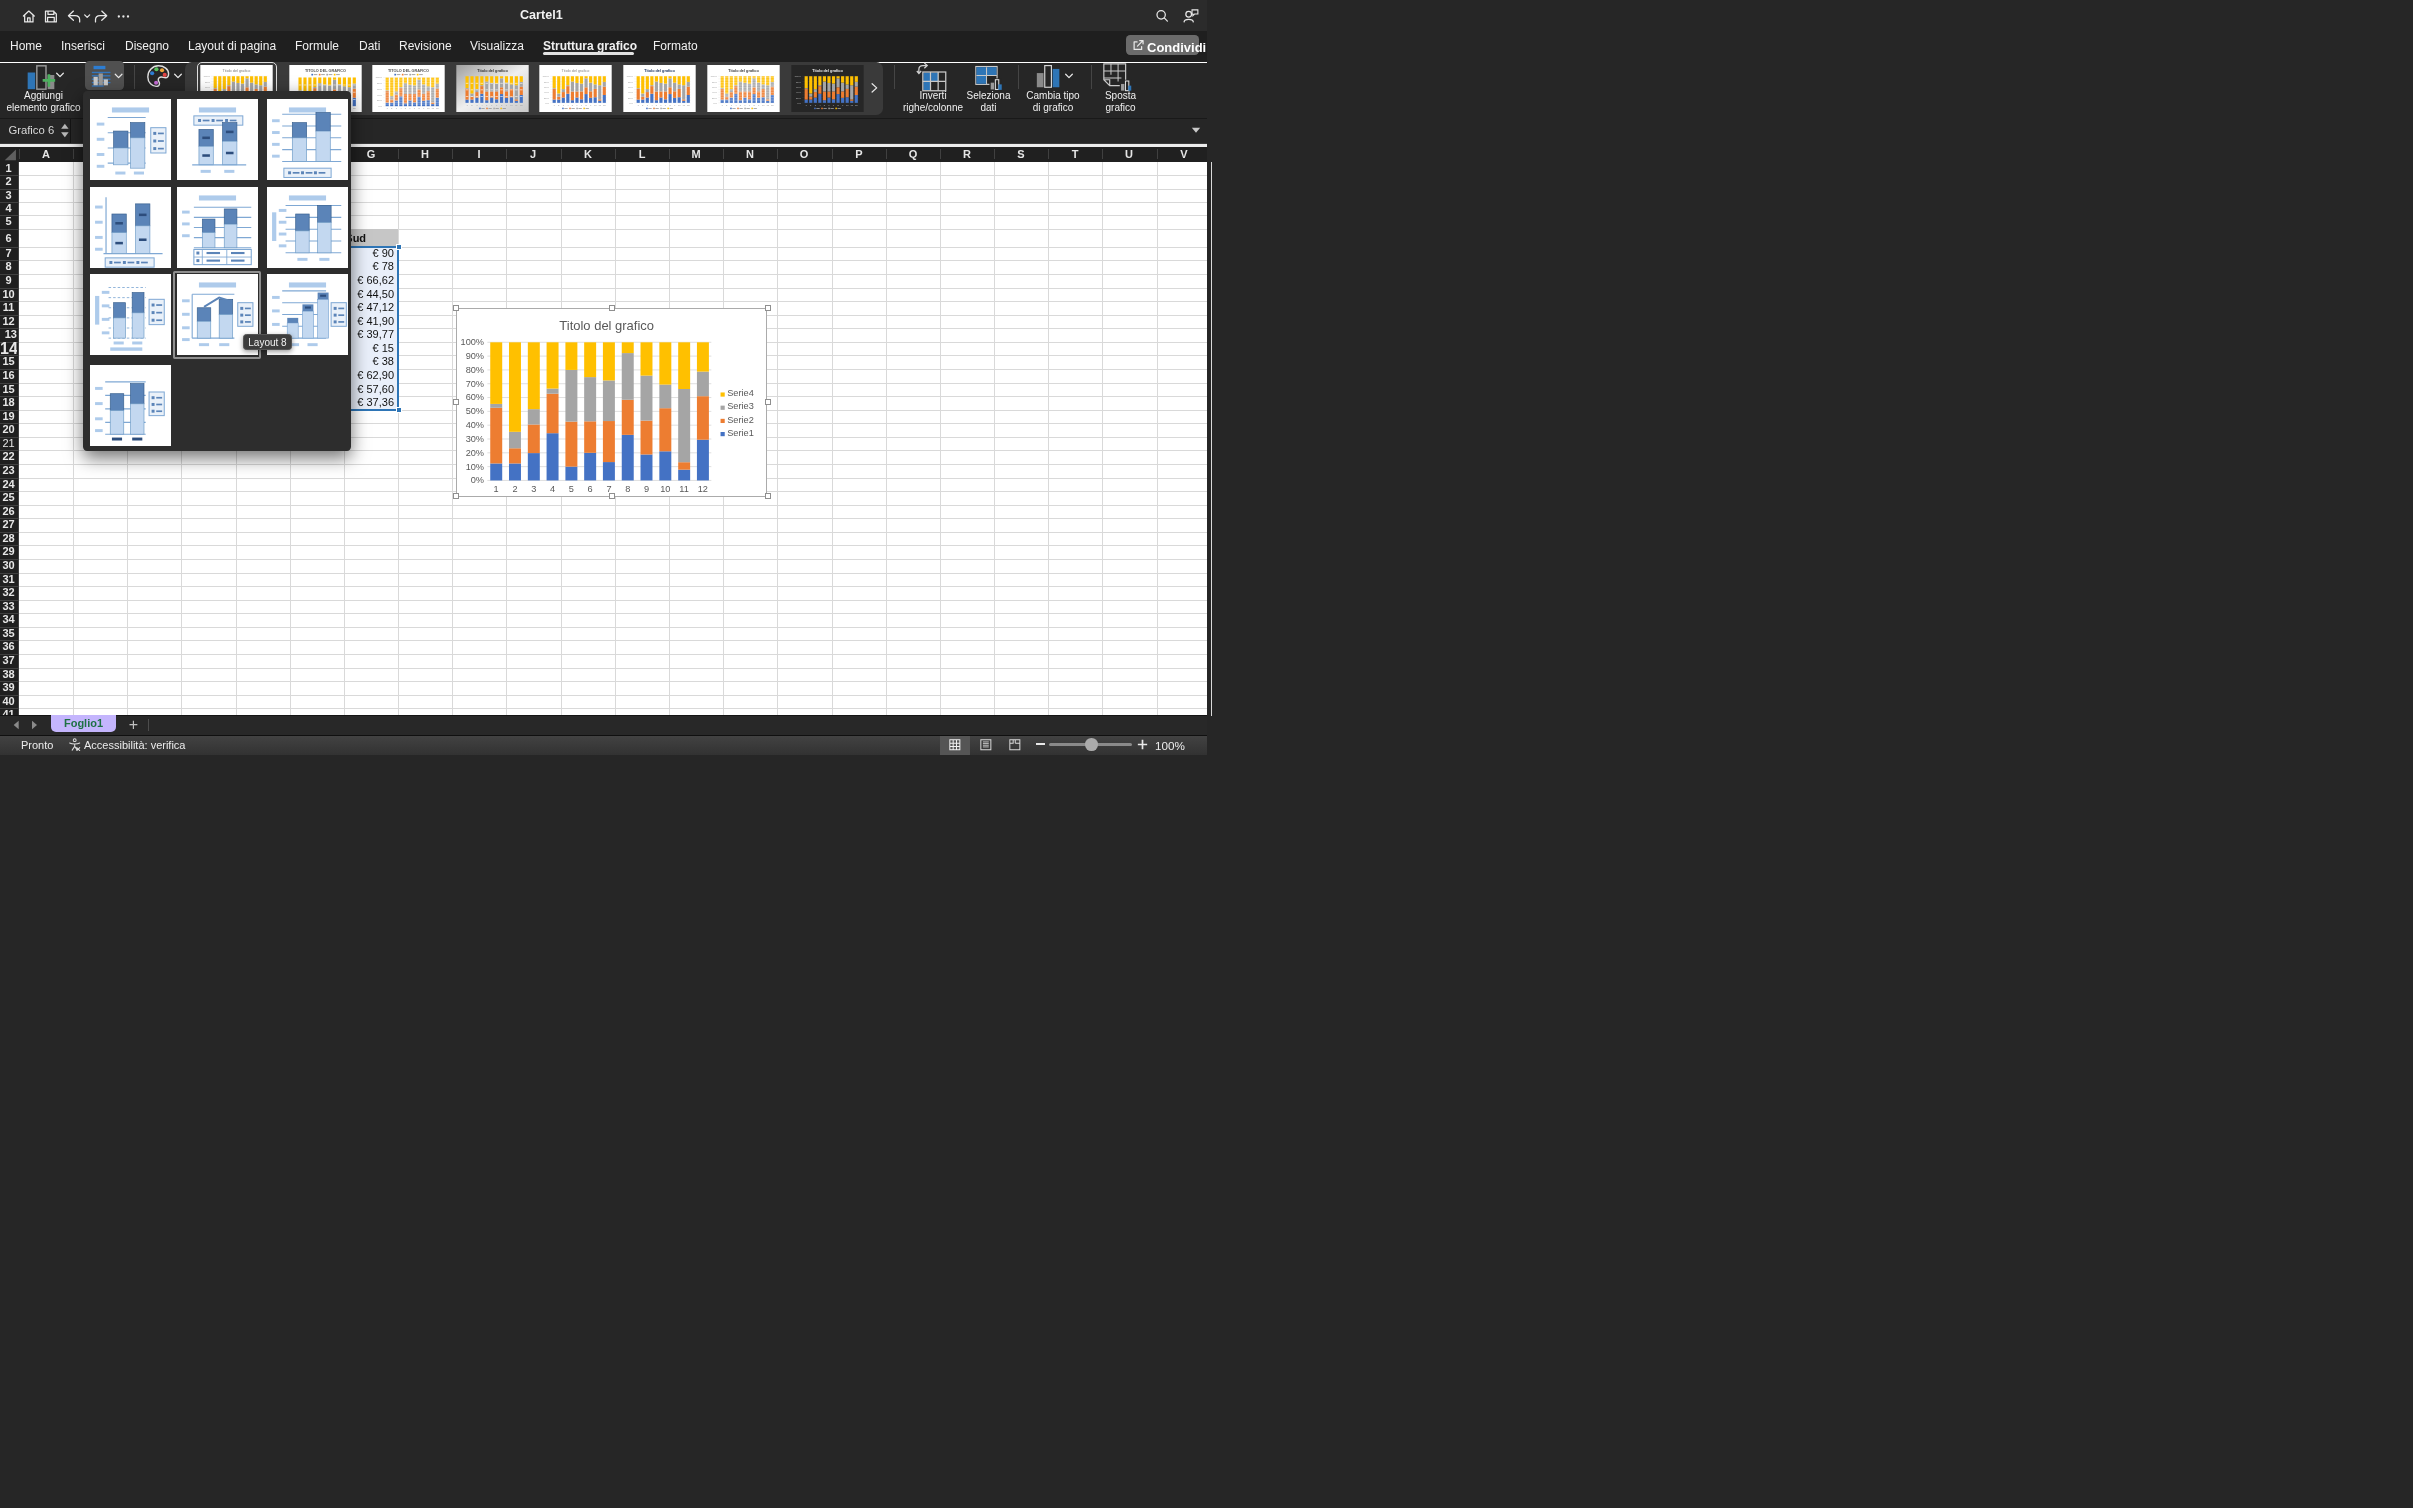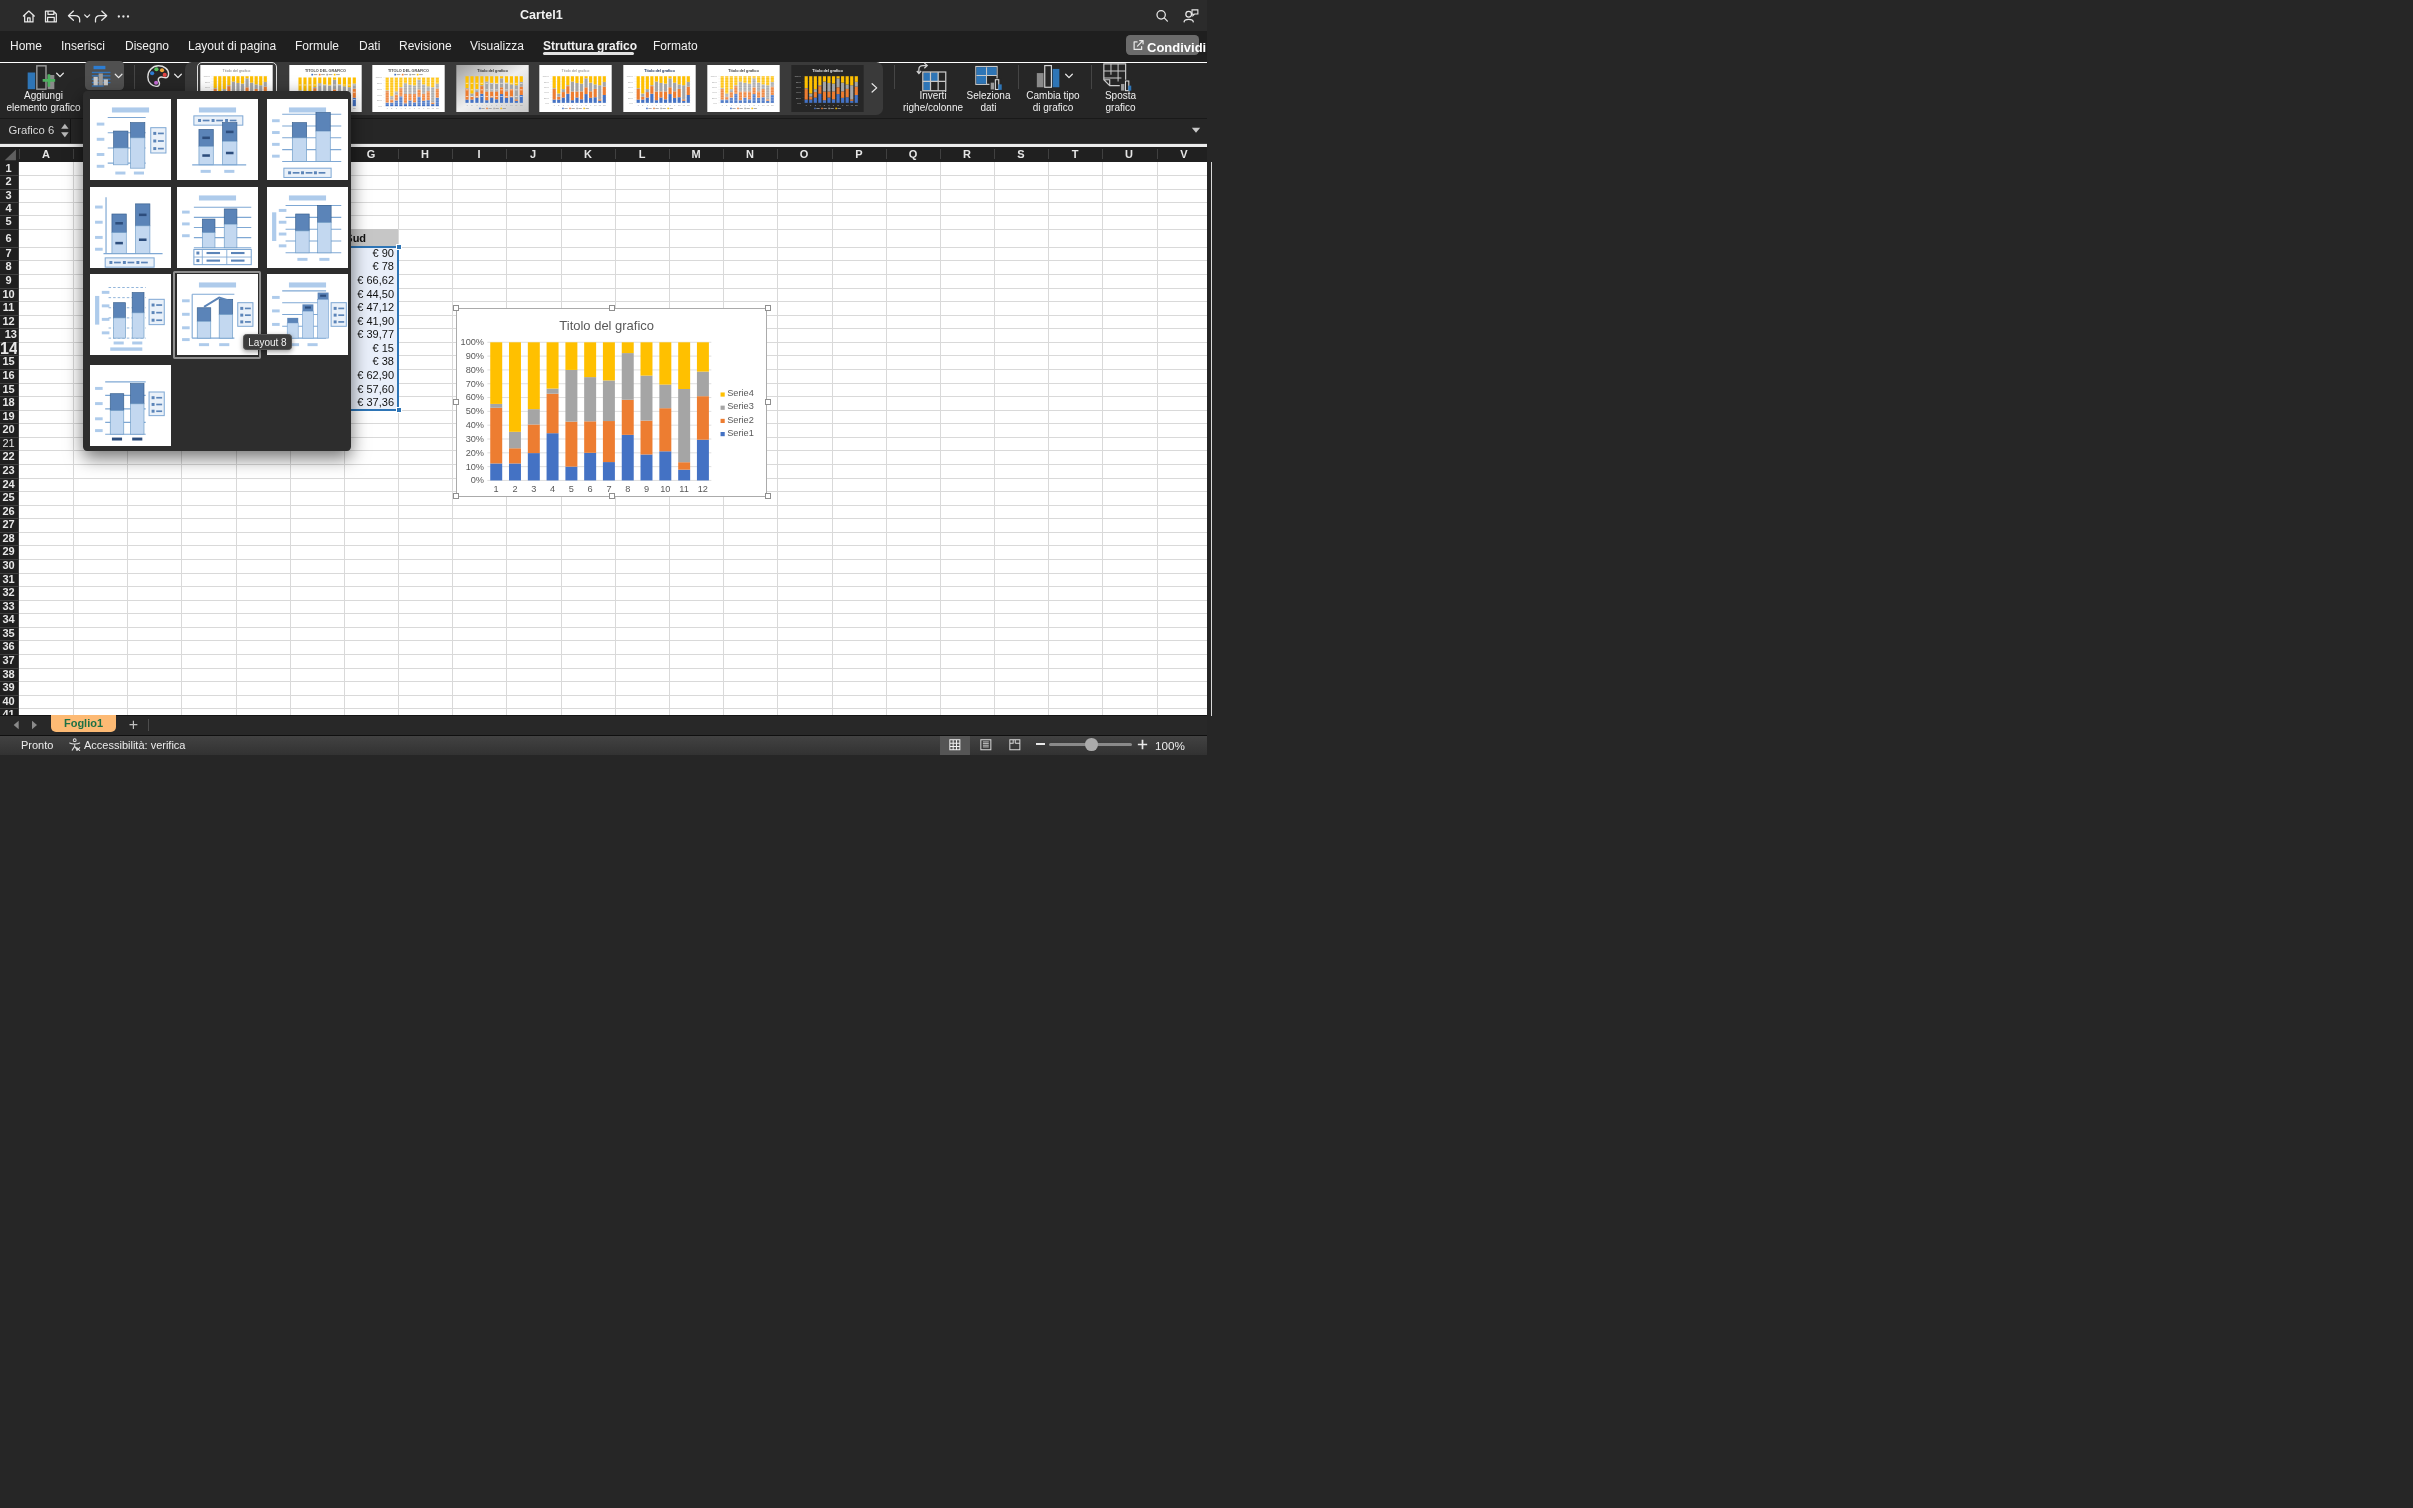--- a/index.html
+++ b/index.html
@@ -1494,21 +1494,21 @@
       <rect x="26" y="86" width="12" height="3.5" fill="#2d4d7c"></rect>
       <rect x="50" y="86" width="12" height="3.5" fill="#2d4d7c"></rect>
     </svg>
 <div class="ab" style="left:173px;top:271px;width:88px;height:88px;border:2.5px solid #8f8f8f;border-radius:1.7px;pointer-events:none"></div>
 <div class="ab" style="left:243px;top:334px;width:49px;height:16px;background:#3d3d3d;border:0.8px solid #555;border-radius:3.4px;color:#f0f0f0;font-size:10px;line-height:15px;text-align:center;box-shadow:0 1.7px 5px rgba(0,0,0,.4)">Layout 8</div>
 <div class="ab" style="left:0;top:715px;width:1207px;height:19.5px;background:#282828;border-top:0.8px solid #141414"></div>
 <svg class="ab" style="left:11.7px;top:720px" width="30" height="10" viewBox="0 0 36 12">
       <path d="M8 1 L2 6 L8 11 Z" fill="#8a8a8a"></path>
       <path d="M24 1 L30 6 L24 11 Z" fill="#8a8a8a"></path>
     </svg>
-<div class="ab" style="left:51px;top:715px;width:65px;height:17px;background:#fdba74;border-radius:0 0 5px 5px;text-align:center;line-height:17px;font-size:11px;font-weight:bold;color:#1e7145">Foglio1</div>
+<div class="ab" style="left:51px;top:715px;width:65px;height:17px;background:#c4b5fd;border-radius:0 0 5px 5px;text-align:center;line-height:17px;font-size:11px;font-weight:bold;color:#1e7145">Foglio1</div>
 <div class="ab" style="left:126px;top:718px;width:15px;height:15px;color:#c0c0c0;font-size:16px;line-height:14.2px;text-align:center">+</div>
 <div class="ab" style="left:148px;top:719px;width:0.8px;height:11.7px;background:#4d4d4d"></div>
 <div class="ab" style="left:0;top:735px;width:1207px;height:19.5px;background:linear-gradient(#424242,#323232);border-top:0.8px solid #101010"></div>
 <div class="ab" style="left:21px;top:739px;font-size:11px;color:#ececec">Pronto</div>
 <svg class="ab" style="left:68px;top:738px" width="13.4" height="13.4" viewBox="0 0 16 16">
       <circle cx="8" cy="2.6" r="1.7" fill="none" stroke="#e0e0e0" stroke-width="1.2"></circle>
       <path d="M2 6 C5 7.5 11 7.5 14 6 M8 7.5 V10 M8 10 L5 14.5 M8 10 L11 14.5 M10.5 11.5 L14 15 M14 11.5 L10.5 15" stroke="#e0e0e0" stroke-width="1.2" fill="none" stroke-linecap="round"></path>
     </svg>
 <div class="ab" style="left:84px;top:739px;font-size:11px;color:#ececec">Accessibilità: verifica</div>
 <div class="ab" style="left:940px;top:736px;width:30px;height:18.6px;background:#555"></div>

